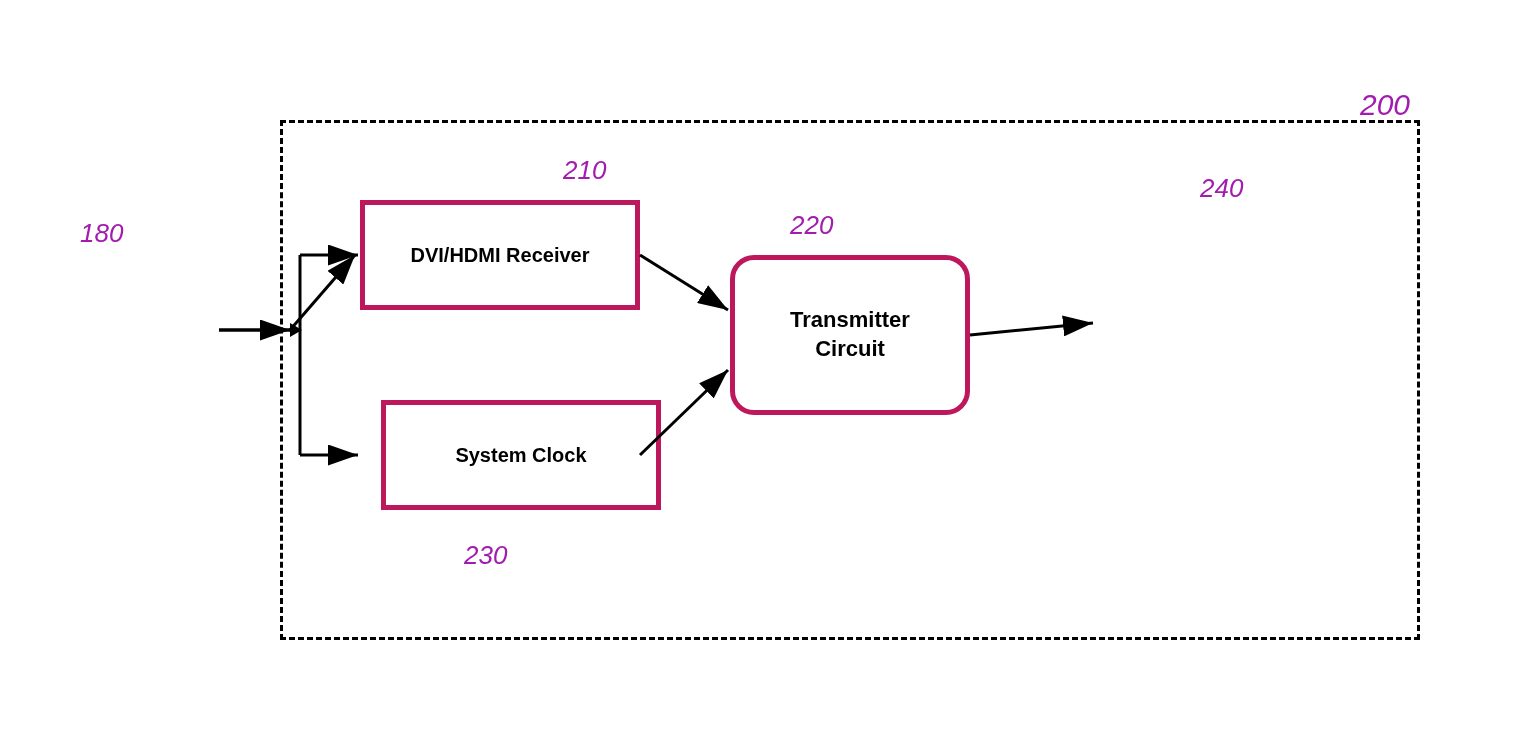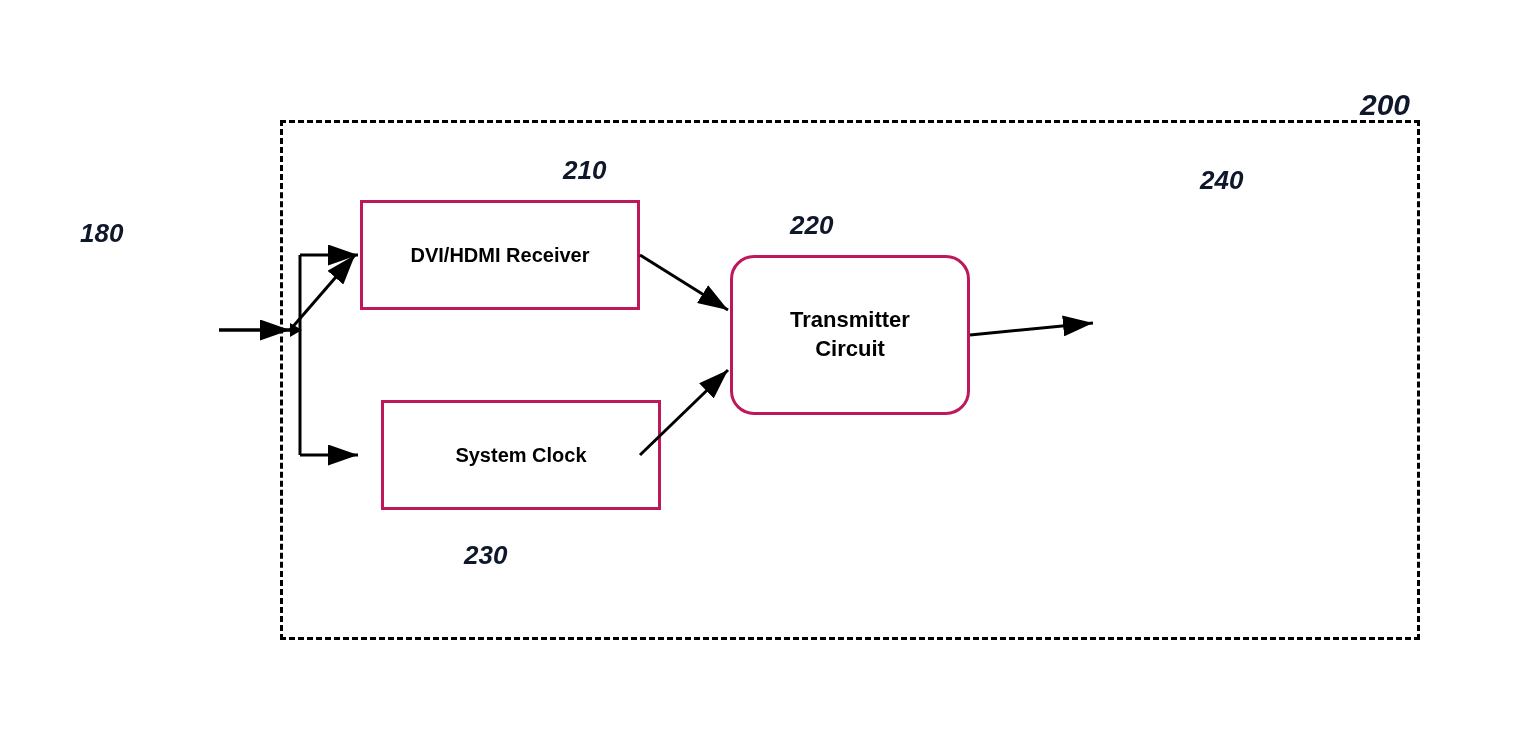--- a/index.html
+++ b/index.html
@@ -12,43 +12,43 @@
     }
     .diagram-container {
       position: relative;
       width: 1539px;
       height: 737px;
       background: #ffffff;
     }
     
     .box {
       position: absolute;
-      border: 3px solid #be185d;
+      border: 5px solid #be185d;
       background: #fff;
       display: flex;
       align-items: center;
       justify-content: center;
       text-align: center;
       font-weight: bold;
       font-size: 22px;
       line-height: 1.3;
     }
     
     .dashed-box {
       position: absolute;
       border: 3px dashed #000;
       background: transparent;
     }
     
     .label {
       position: absolute;
       font-size: 26px;
-      font-weight: bold;
+      font-weight: normal;
       font-style: italic;
-      color: #0f172a;
+      color: #a21caf;
     }
     
     .arrows-svg {
       position: absolute;
       top: 0;
       left: 0;
       width: 1539px;
       height: 737px;
       pointer-events: none;
     }
@@ -79,21 +79,21 @@
   <span class="label" style="left:464px; top:540px;text-align:center;">230</span>
 
   <div class="box" style="left:730px; top:255px; width:240px; height:160px; font-size:22px; white-space:pre-line;border-radius:24px;">
     <span style="white-space:pre-line;">Transmitter
 Circuit</span>
   </div>
 
   <span class="label" style="left:790px; top:210px;">220</span>
 
 
-  <span class="label" style="left:1200px; top:165px;">240</span>
+  <span class="label" style="left:1200px; top:173px;">240</span>
 
   <svg class="arrows-svg">
     <defs>
       <marker id="arrowhead" markerWidth="10" markerHeight="7" refX="10" refY="3.5" orient="auto">
         <polygon points="0 0, 10 3.5, 0 7" fill="#000"></polygon>
       </marker>
     </defs>
 
     <line x1="219" y1="330" x2="290" y2="330" stroke="#000" stroke-width="3" marker-end="url(#arrowhead)"></line>
 

